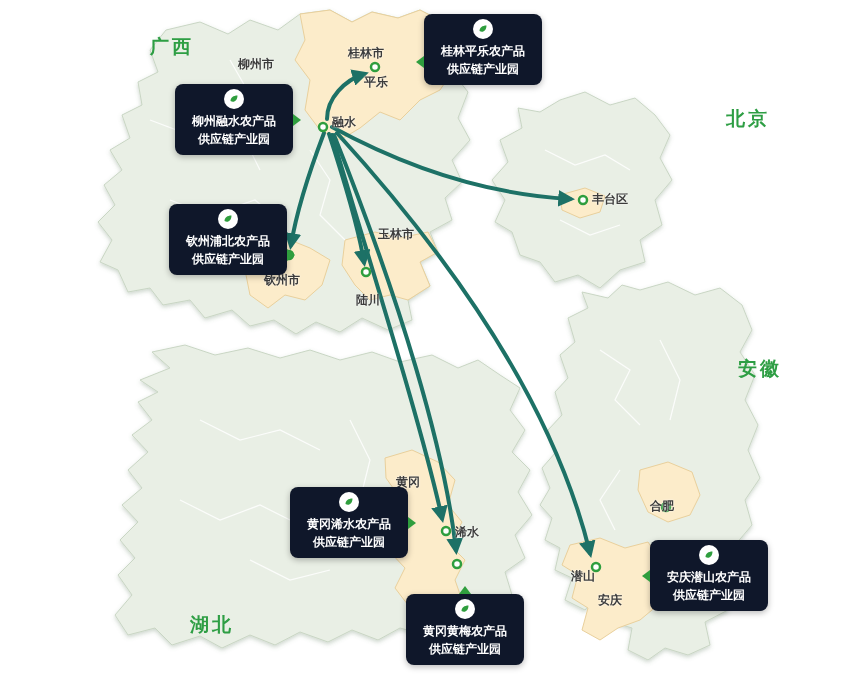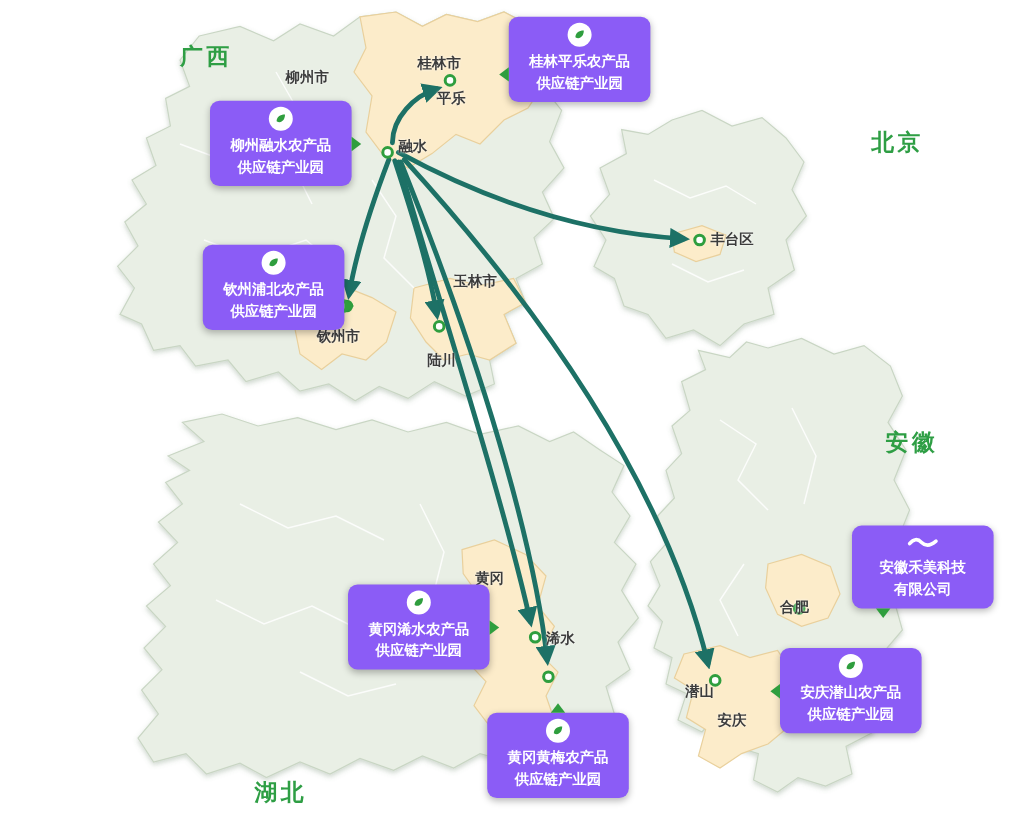--- a/index.html
+++ b/index.html
@@ -1,20 +1,20 @@
 <!DOCTYPE html>
 <html><head>
 <meta charset="utf-8">
 <style>
   html,body{margin:0;padding:0;background:#ffffff;font-family:"Liberation Sans",sans-serif;}
   .stage{position:relative;width:859px;height:700px;background:#ffffff;overflow:hidden;}
   .map-svg{position:absolute;left:0;top:0;}
   .province-label{position:absolute;color:#2e9e44;font-weight:bold;font-size:19px;letter-spacing:3px;white-space:nowrap;}
   .city-label{position:absolute;color:#3c3c3c;font-size:12px;font-weight:600;white-space:nowrap;text-shadow:0 0 2px #fff;}
-  .callout{position:absolute;width:106px;background:#8b5cf6;border-radius:8px;color:#fff;text-align:center;
+  .callout{position:absolute;width:106px;background:#0f172a;border-radius:8px;color:#fff;text-align:center;
            padding:5px 6px 7px;box-shadow:0 2px 6px rgba(0,0,0,.28);z-index:5;}
   .callout .line{font-size:12px;font-weight:bold;line-height:1.5;white-space:nowrap;}
   .logo-badge{width:20px;height:20px;border-radius:50%;background:#fff;margin:0 auto 3px;
               display:flex;align-items:center;justify-content:center;}
   .logo-plain{width:30px;height:18px;margin:0 auto 3px;display:flex;align-items:center;justify-content:center;}
   .pointer{position:absolute;width:0;height:0;}
   .pointer-left{left:-8px;top:50%;margin-top:-6px;border-top:6px solid transparent;border-bottom:6px solid transparent;border-right:8px solid #2f9e3e;}
   .pointer-right{right:-8px;top:50%;margin-top:-6px;border-top:6px solid transparent;border-bottom:6px solid transparent;border-left:8px solid #2f9e3e;}
   .pointer-top{top:-8px;left:50%;margin-left:-6px;border-left:6px solid transparent;border-right:6px solid transparent;border-bottom:8px solid #2f9e3e;}
   .pointer-bottom{bottom:-8px;left:50%;margin-left:-6px;border-left:6px solid transparent;border-right:6px solid transparent;border-top:8px solid #2f9e3e;}
@@ -84,21 +84,21 @@
       <circle cx="446" cy="531" r="4"></circle>
       <circle cx="457" cy="564" r="4"></circle>
       <circle cx="666" cy="507" r="4"></circle>
       <circle cx="596" cy="567" r="4"></circle>
     </g>
   </svg>
 
   <div class="province-label" style="left:150px;top:34px;">广西</div>
   <div class="province-label" style="left:726px;top:106px;">北京</div>
   <div class="province-label" style="left:738px;top:356px;">安徽</div>
-  <div class="province-label" style="left:212px;top:612px;margin-top:36px;">湖北</div>
+  <div class="province-label" style="left:190px;top:612px;">湖北</div>
 
   <div class="city-label" style="left:238px;top:56px;">柳州市</div>
   <div class="city-label" style="left:348px;top:32px;margin-top:13px;">桂林市</div>
   <div class="city-label" style="left:364px;top:74px;">平乐</div>
   <div class="city-label" style="left:332px;top:114px;">融水</div>
   <div class="city-label" style="left:378px;top:226px;">玉林市</div>
   <div class="city-label" style="left:259px;top:250px;">浦北</div>
   <div class="city-label" style="left:264px;top:272px;">钦州市</div>
   <div class="city-label" style="left:356px;top:292px;">陆川</div>
   <div class="city-label" style="left:592px;top:191px;">丰台区</div>
@@ -157,30 +157,20 @@
     <div class="logo-badge">
       <svg width="14" height="14" viewBox="0 0 20 20">
           <path d="M5 13c5 3 10-1 10-8-6 0-10 3-10 8z" fill="#2f9e3e"></path>
         </svg>
     </div>
     <div class="line">黄冈黄梅农产品</div>
     <div class="line">供应链产业园</div>
     <div class="pointer pointer-top"></div>
   </div>
 
-  <div class="callout" style="left:710px;top:438px;">
-    <div class="logo-plain">
-      <svg width="26" height="14" viewBox="0 0 26 14">
-          <path d="M2 8 Q7 2 12 7 Q17 12 24 6" stroke="#ffffff" stroke-width="3" fill="none" stroke-linecap="round"></path>
-        </svg>
-    </div>
-    <div class="line">安徽禾美科技</div>
-    <div class="line">有限公司</div>
-    <div class="pointer pointer-bottom" style="left:22%;"></div>
-  </div>
 
   <div class="callout" style="left:650px;top:540px;">
     <div class="logo-badge">
       <svg width="14" height="14" viewBox="0 0 20 20">
           <path d="M5 13c5 3 10-1 10-8-6 0-10 3-10 8z" fill="#2f9e3e"></path>
         </svg>
     </div>
     <div class="line">安庆潜山农产品</div>
     <div class="line">供应链产业园</div>
     <div class="pointer pointer-left"></div>

